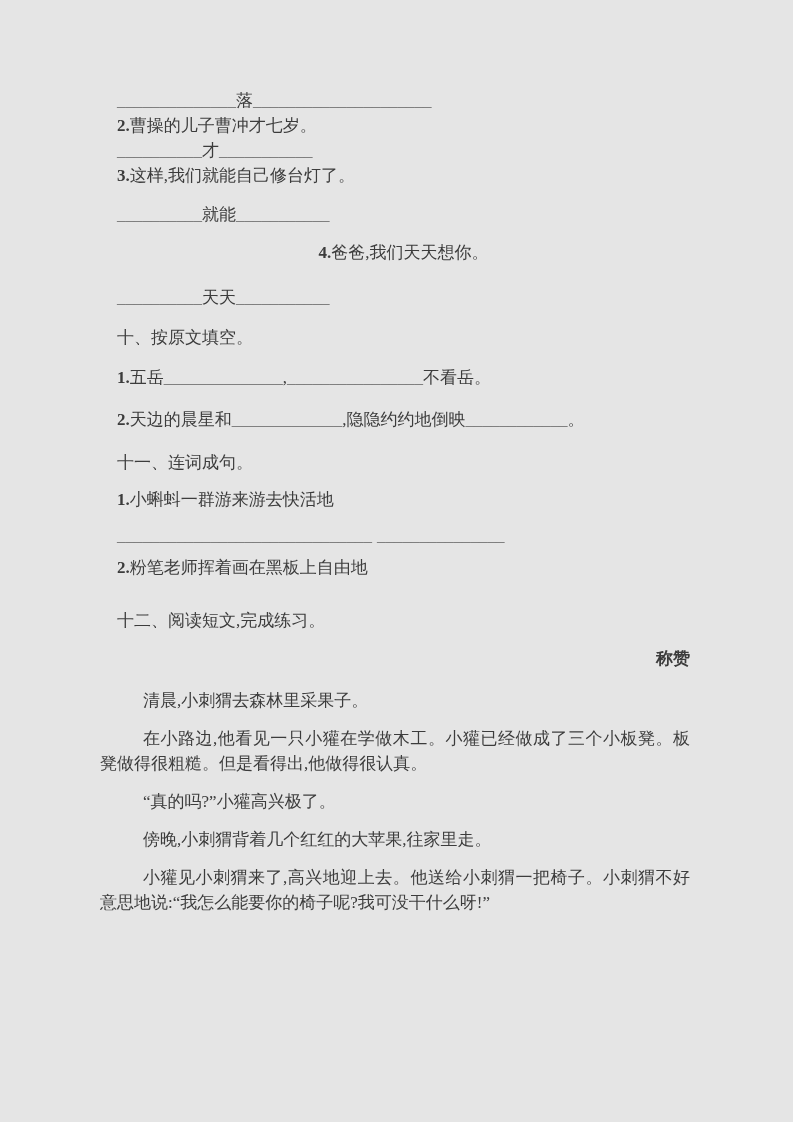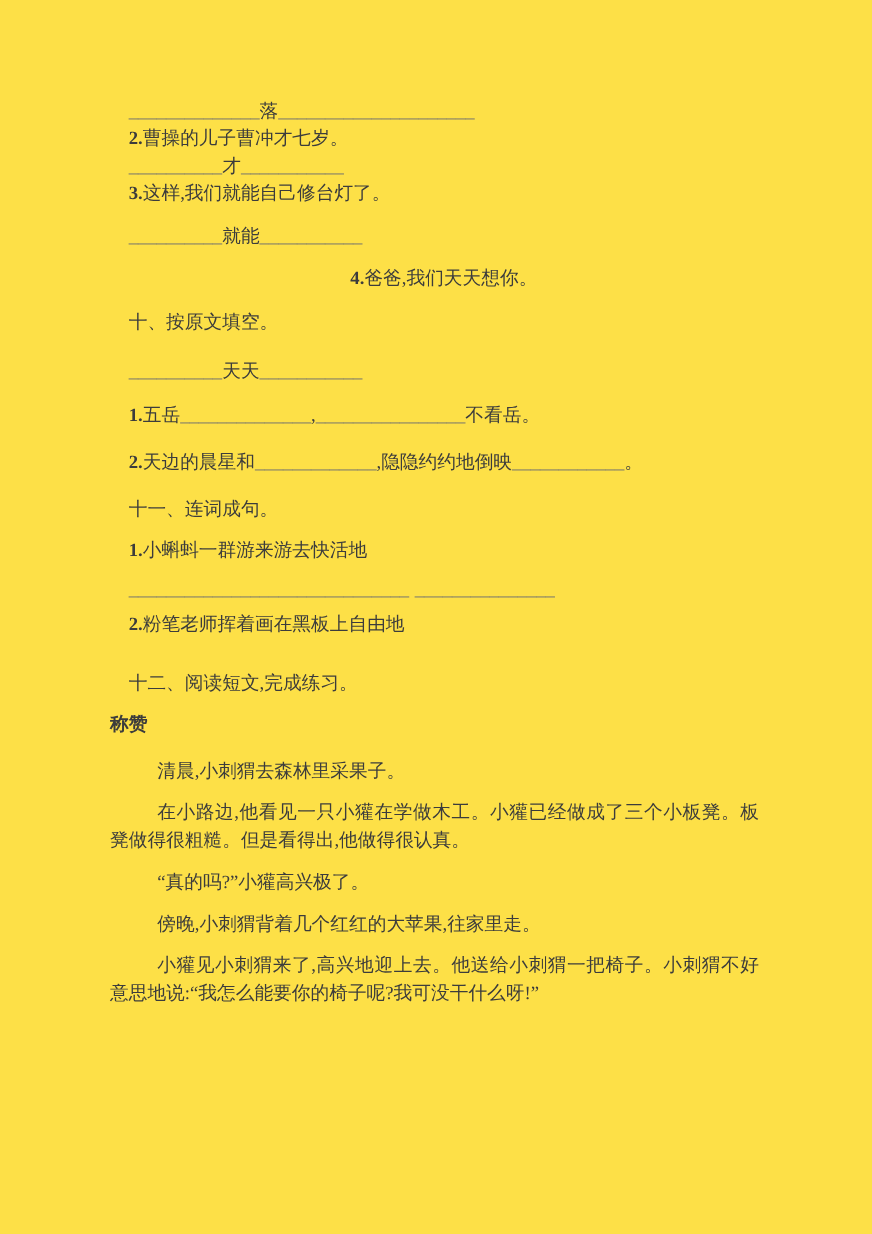--- a/index.html
+++ b/index.html
@@ -1,19 +1,19 @@
 <!DOCTYPE html>
 <html><head>
 <meta charset="utf-8">
 <style>
   html,body { margin:0; padding:0; background:#ffffff; }
   .page {
     position:relative;
     width:793px; height:1122px;
-    background:#fde047;
+    background:#e5e5e5;
     color:#3c3c3c;
     font-family:"Liberation Serif","DejaVu Serif",serif;
     font-size:17px;
     box-sizing:border-box;
     padding:88px 103px 0 100px;
     overflow:hidden;
   }
   p { margin:0; line-height:25px; }
   .indent { margin-left:17px; }
   .num { font-weight:bold; }
@@ -22,21 +22,21 @@
   .g32 { margin-top:7px; }
   .g36 { margin-top:11px; }
   .g37 { margin-top:12px; }
   .g38 { margin-top:13px;text-align:center; }
   .g39 { margin-top:14px; }
   .g40 { margin-top:15px; }
   .g42 { margin-top:17px; }
   .g43 { margin-top:18px; }
   .g45 { margin-top:20px; }
   .g53 { margin-top:28px; }
-  .passage-title { text-align:left; font-weight:bold; }
+  .passage-title { text-align:right; font-weight:bold; }
   .para { margin-top:13px; text-align:justify; text-indent:43px; }
   .para.first { margin-top:17px; }
   .gap-space { display:inline-block; width:5px; }
 </style>
 </head>
 <body>
 
 <div class="page">
 
   <p class="indent"><span class="blank">______________</span><span>落</span><span class="blank">_____________________</span></p>
@@ -44,23 +44,23 @@
   <p class="indent"><span class="num">2.</span><span>曹操的儿子曹冲才七岁。</span></p>
 
   <p class="indent"><span class="blank">__________</span><span>才</span><span class="blank">___________</span></p>
 
   <p class="indent"><span class="num">3.</span><span>这样,我们就能自己修台灯了。</span></p>
 
   <p class="indent g39"><span class="blank">__________</span><span>就能</span><span class="blank">___________</span></p>
 
   <p class="indent g38"><span class="num">4.</span><span>爸爸,我们天天想你。</span></p>
 
+  <p class="indent g45"><span class="blank">__________</span><span>天天</span><span class="blank">___________</span></p>
+
   <p class="indent heading g40">十、按原文填空。</p>
-
-  <p class="indent g45"><span class="blank">__________</span><span>天天</span><span class="blank">___________</span></p>
 
   <p class="indent g40"><span class="num">1.</span><span>五岳</span><span class="blank">______________</span><span>,</span><span class="blank">________________</span><span>不看岳。</span></p>
 
   <p class="indent g42"><span class="num">2.</span><span>天边的晨星和</span><span class="blank">_____________</span><span>,</span><span>隐隐约约地倒映</span><span class="blank">____________</span><span>。</span></p>
 
   <p class="indent heading g43">十一、连词成句。</p>
 
   <p class="indent g37"><span class="num">1.</span><span>小蝌蚪一群游来游去快活地</span></p>
 
   <p class="indent g36"><span class="blank">______________________________</span><span class="gap-space"></span><span class="blank">_______________</span></p>

